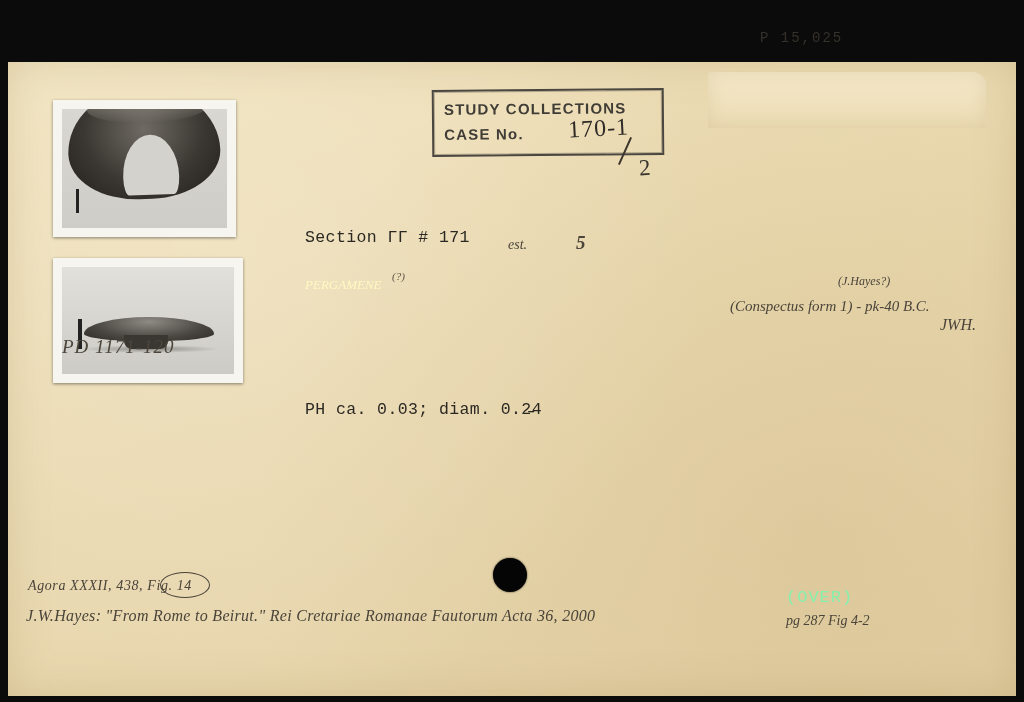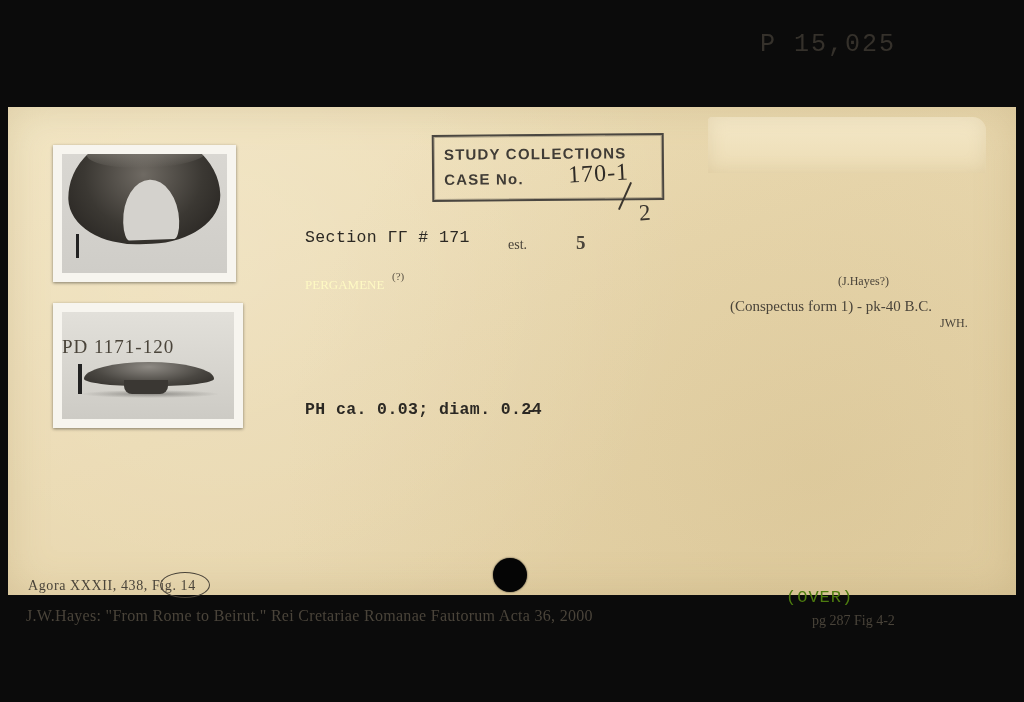--- a/index.html
+++ b/index.html
@@ -15,49 +15,48 @@
     overflow: hidden;
     font-family: "Liberation Sans", sans-serif;
   }
 
   
   #card {
     position: absolute;
     left: 8px;
     top: 62px;
     width: 1008px;
-    height: 488px;
+    height: 634px;
     background: #eedfb9;
     background-image:
        radial-gradient(circle at 20% 30%, rgba(255,255,255,0.18), rgba(255,255,255,0) 55%),
        radial-gradient(circle at 80% 75%, rgba(190,165,110,0.22), rgba(255,255,255,0) 60%),
        linear-gradient(160deg, #f1e3bd 0%, #ead9b0 45%, #e3d0a4 100%);
     box-shadow: inset 0 0 40px rgba(160,135,85,0.25);
-    margin-top: 45px;
   }
   
   #card-tab {
     position: absolute;
     left: 700px;
     top: 10px;
     width: 278px;
     height: 56px;
     background: #efe2bf;
     background-image: linear-gradient(180deg, #f4e8c8 0%, #ecdcb4 100%);
     border-top-left-radius: 4px;
     border-top-right-radius: 14px;
     box-shadow: inset 0 0 18px rgba(160,135,85,0.18);
     transform: skewX(-0.3deg);
   }
   #tab-label {
     position: absolute;
     left: 760px;
     top: 30px;
     font-family: "Liberation Mono", monospace;
-    font-size: 25px;
+    font-size: 14px;
     letter-spacing: 2px;
     color: #35312b;
   }
 
   
   .photo-mount {
     position: absolute;
     background: #f7f5ef;
     box-shadow: 0 1px 3px rgba(0,0,0,0.45);
   }
@@ -188,20 +187,21 @@
     white-space: pre-wrap;
   }
   .t-block { margin-bottom: 18px; }
   .t-line { white-space: pre; }
 
   
   .hand {
     position: absolute;
     font-family: "Liberation Serif", serif;
     color: #4a443a;
+    font-style: italic;
   }
   #hand-est {
     left: 508px; top: 237px; font-size: 14px;
   }
   #hand-5 {
     left: 576px; top: 232px; font-size: 19px; font-weight: 700;
   }
   #hand-pergamene {
     left: 305px; top: 277px; font-size: 13px; color: #fef9c3;
   }
@@ -214,44 +214,44 @@
   #hand-right1 {
     left: 730px; top: 278px; font-size: 15px;
   }
   #hand-right2 {
     left: 730px; top: 298px; font-size: 15px;
   }
   #hand-right-sup {
     left: 838px; top: 262px; font-size: 12px; margin-top: 12px;
   }
   #hand-right-init {
-    left: 940px; top: 316px; font-size: 12px;
+    left: 940px; top: 316px; font-size: 16px;
   }
   #hand-agora {
     left: 28px; top: 578px; font-size: 14px; letter-spacing: 0.6px;
   }
   #hand-circle {
     position: absolute;
     left: 160px; top: 572px;
     width: 48px; height: 24px;
     border: 1.6px solid #4a443a;
     border-radius: 50%;
   }
   #hand-hayes {
     left: 26px; top: 607px; font-size: 16px; letter-spacing: 0.3px;
   }
   #hand-pg {
-    left: 786px; top: 613px; font-size: 14px; margin-left: 26px;
+    left: 786px; top: 613px; font-size: 14px;
   }
   #over {
     position: absolute;
     left: 786px; top: 588px;
     font-family: "Liberation Mono", monospace;
     font-size: 17px;
-    color: #4d7c0f;
+    color: #86efac;
     letter-spacing: 1px;
   }
 
   
   #punch {
     position: absolute;
     left: 493px;
     top: 558px;
     width: 34px;
     height: 34px;
@@ -297,21 +297,21 @@
     <div id="stamp-note">2</div>
 
   </div>
 
   <div id="tab-label">P 15,025</div>
 
   <div id="typed">
     <div class="t-block">
       <div class="t-line">Section ΓΓ # 171</div>
     </div>
-    <div class="t-block" style="margin-bottom:4px;font-weight:bold;">
+    <div class="t-block" style="margin-bottom:4px;">
       <div class="t-line">PH ca. 0.03; diam. 0.2̵̵4</div>
     </div>
     
     
     
     
   </div>
 
   <div class="hand" id="hand-est">est.</div>
   <div class="hand" id="hand-5">5</div>

